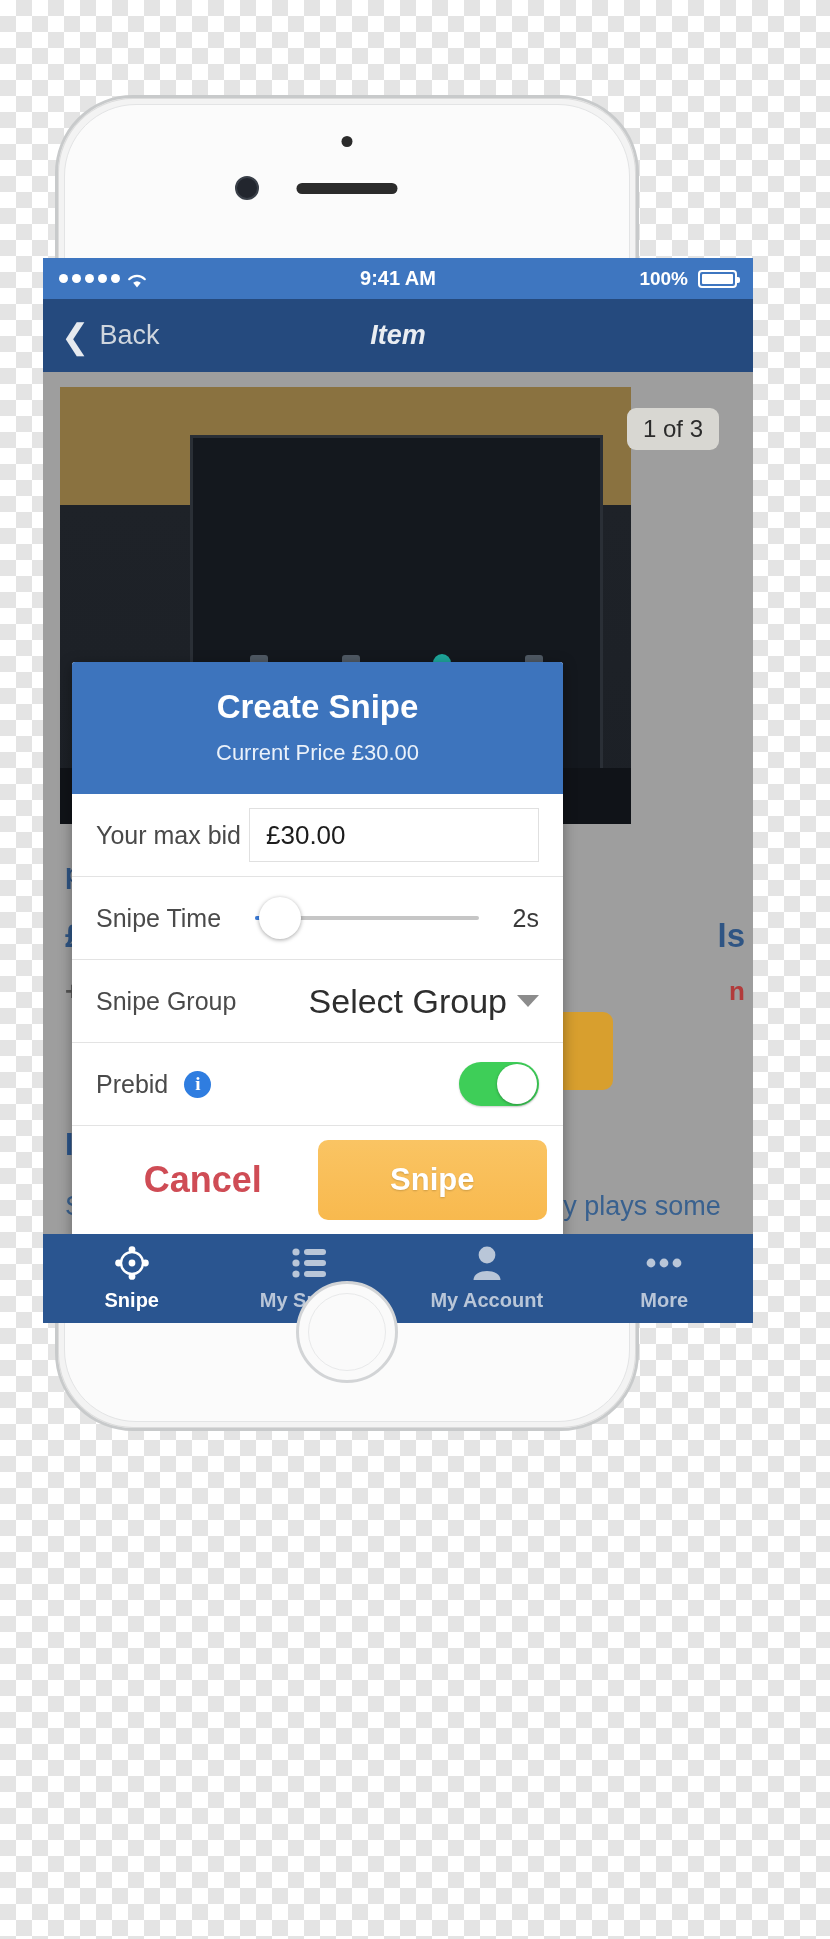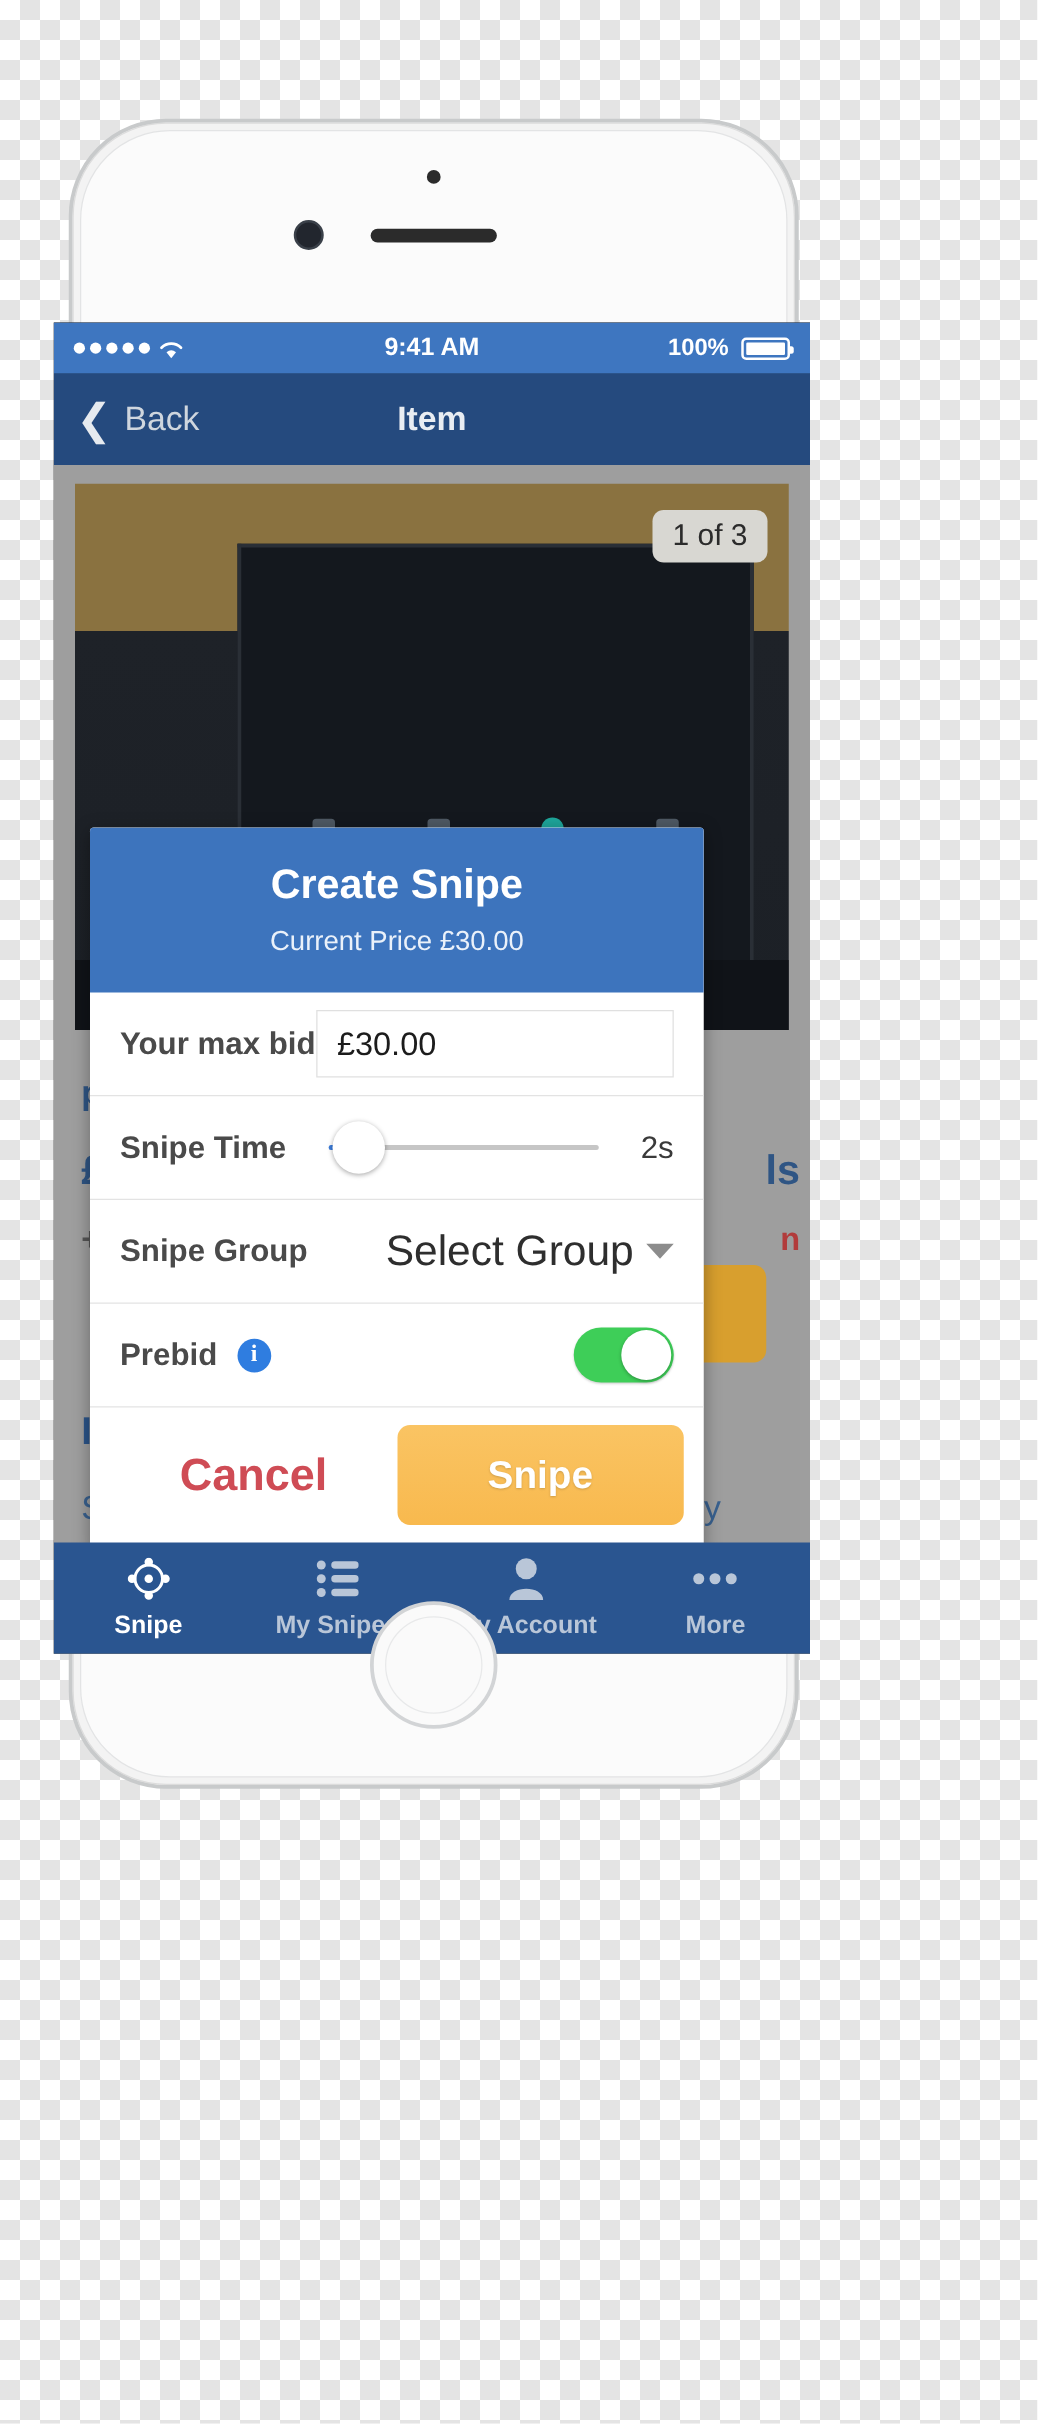--- a/index.html
+++ b/index.html
@@ -55,22 +55,22 @@
     background:#fafafa;border:3px solid #d2d4d6;
   }
   .homebtn:after{
     content:"";position:absolute;inset:9px;border-radius:50%;
     border:1px solid #e8e9ea;
   }
   
   .screen{
     position:absolute;
     left:-22px;top:153px;
-    width:605px;height:1065px;
-    background:#000000;
+    width:710px;height:1065px;
+    background:#fde047;
     overflow:hidden;
   }
   
   .statusbar{
     height:41px;background:#3e76c0;color:#fff;
     display:flex;align-items:center;
     padding:0 16px;font-size:19px;font-weight:bold;
     position:relative;
   }
   .sb-left{display:flex;align-items:center;gap:7px;}
@@ -87,21 +87,21 @@
   .batt i{display:block;height:100%;background:#fff;border-radius:1px;}
   
   .navbar{
     height:73px;background:#254a7e;color:#d8dde4;
     display:flex;align-items:center;position:relative;padding:0 18px;
   }
   .nav-back{display:flex;align-items:center;gap:10px;font-size:27px;color:#cfd6de;}
   .chev{font-size:34px;line-height:1;font-weight:300;color:#e6eaef;}
   .nav-title{
     position:absolute;left:0;right:0;text-align:center;
-    font-size:27px;font-weight:bold;color:#e9edf2;
+    font-size:27px;font-weight:bold;color:#e9edf2;font-style:italic;
   }
   
   .content{position:relative;height:951px;background:#9e9e9e;}
   .photo{
     position:absolute;left:17px;top:15px;width:571px;height:437px;
     background:
       linear-gradient(to bottom,#8a7240 0%,#8a7240 27%,#1e2228 27%,#1c2026 100%);
     overflow:hidden;
   }
   .tv-screen{
@@ -150,21 +150,21 @@
     overflow:hidden;
   }
   .modal-head{background:#3d74bd;color:#fff;padding:26px 0 28px;text-align:center;}
   .modal-title{font-size:33px;font-weight:bold;margin-bottom:14px;}
   .modal-sub{font-size:22px;font-weight:400;color:#eaf1fa;}
   .row{
     display:flex;align-items:center;
     border-bottom:1px solid #e3e3e3;
     padding:0 24px;height:82px;
   }
-  .row-label{font-size:25px;color:#4a4a4a;flex:0 0 auto;font-weight:bold;}
+  .row-label{font-size:25px;color:#4a4a4a;flex:0 0 auto;}
   .bid-input{
     margin-left:auto;width:290px;height:54px;
     border:1px solid #e0e0e0;background:#fff;
     display:flex;align-items:center;padding:0 16px;box-sizing:border-box;
     font-size:26px;color:#1c1c1c;
   }
   .slider-wrap{margin-left:34px;flex:1;display:flex;align-items:center;}
   .track{position:relative;flex:1;height:4px;background:#c6c6c6;border-radius:2px;}
   .track .fill{position:absolute;left:0;top:0;height:4px;width:11%;background:#3b7ddd;border-radius:2px;}
   .knob{

